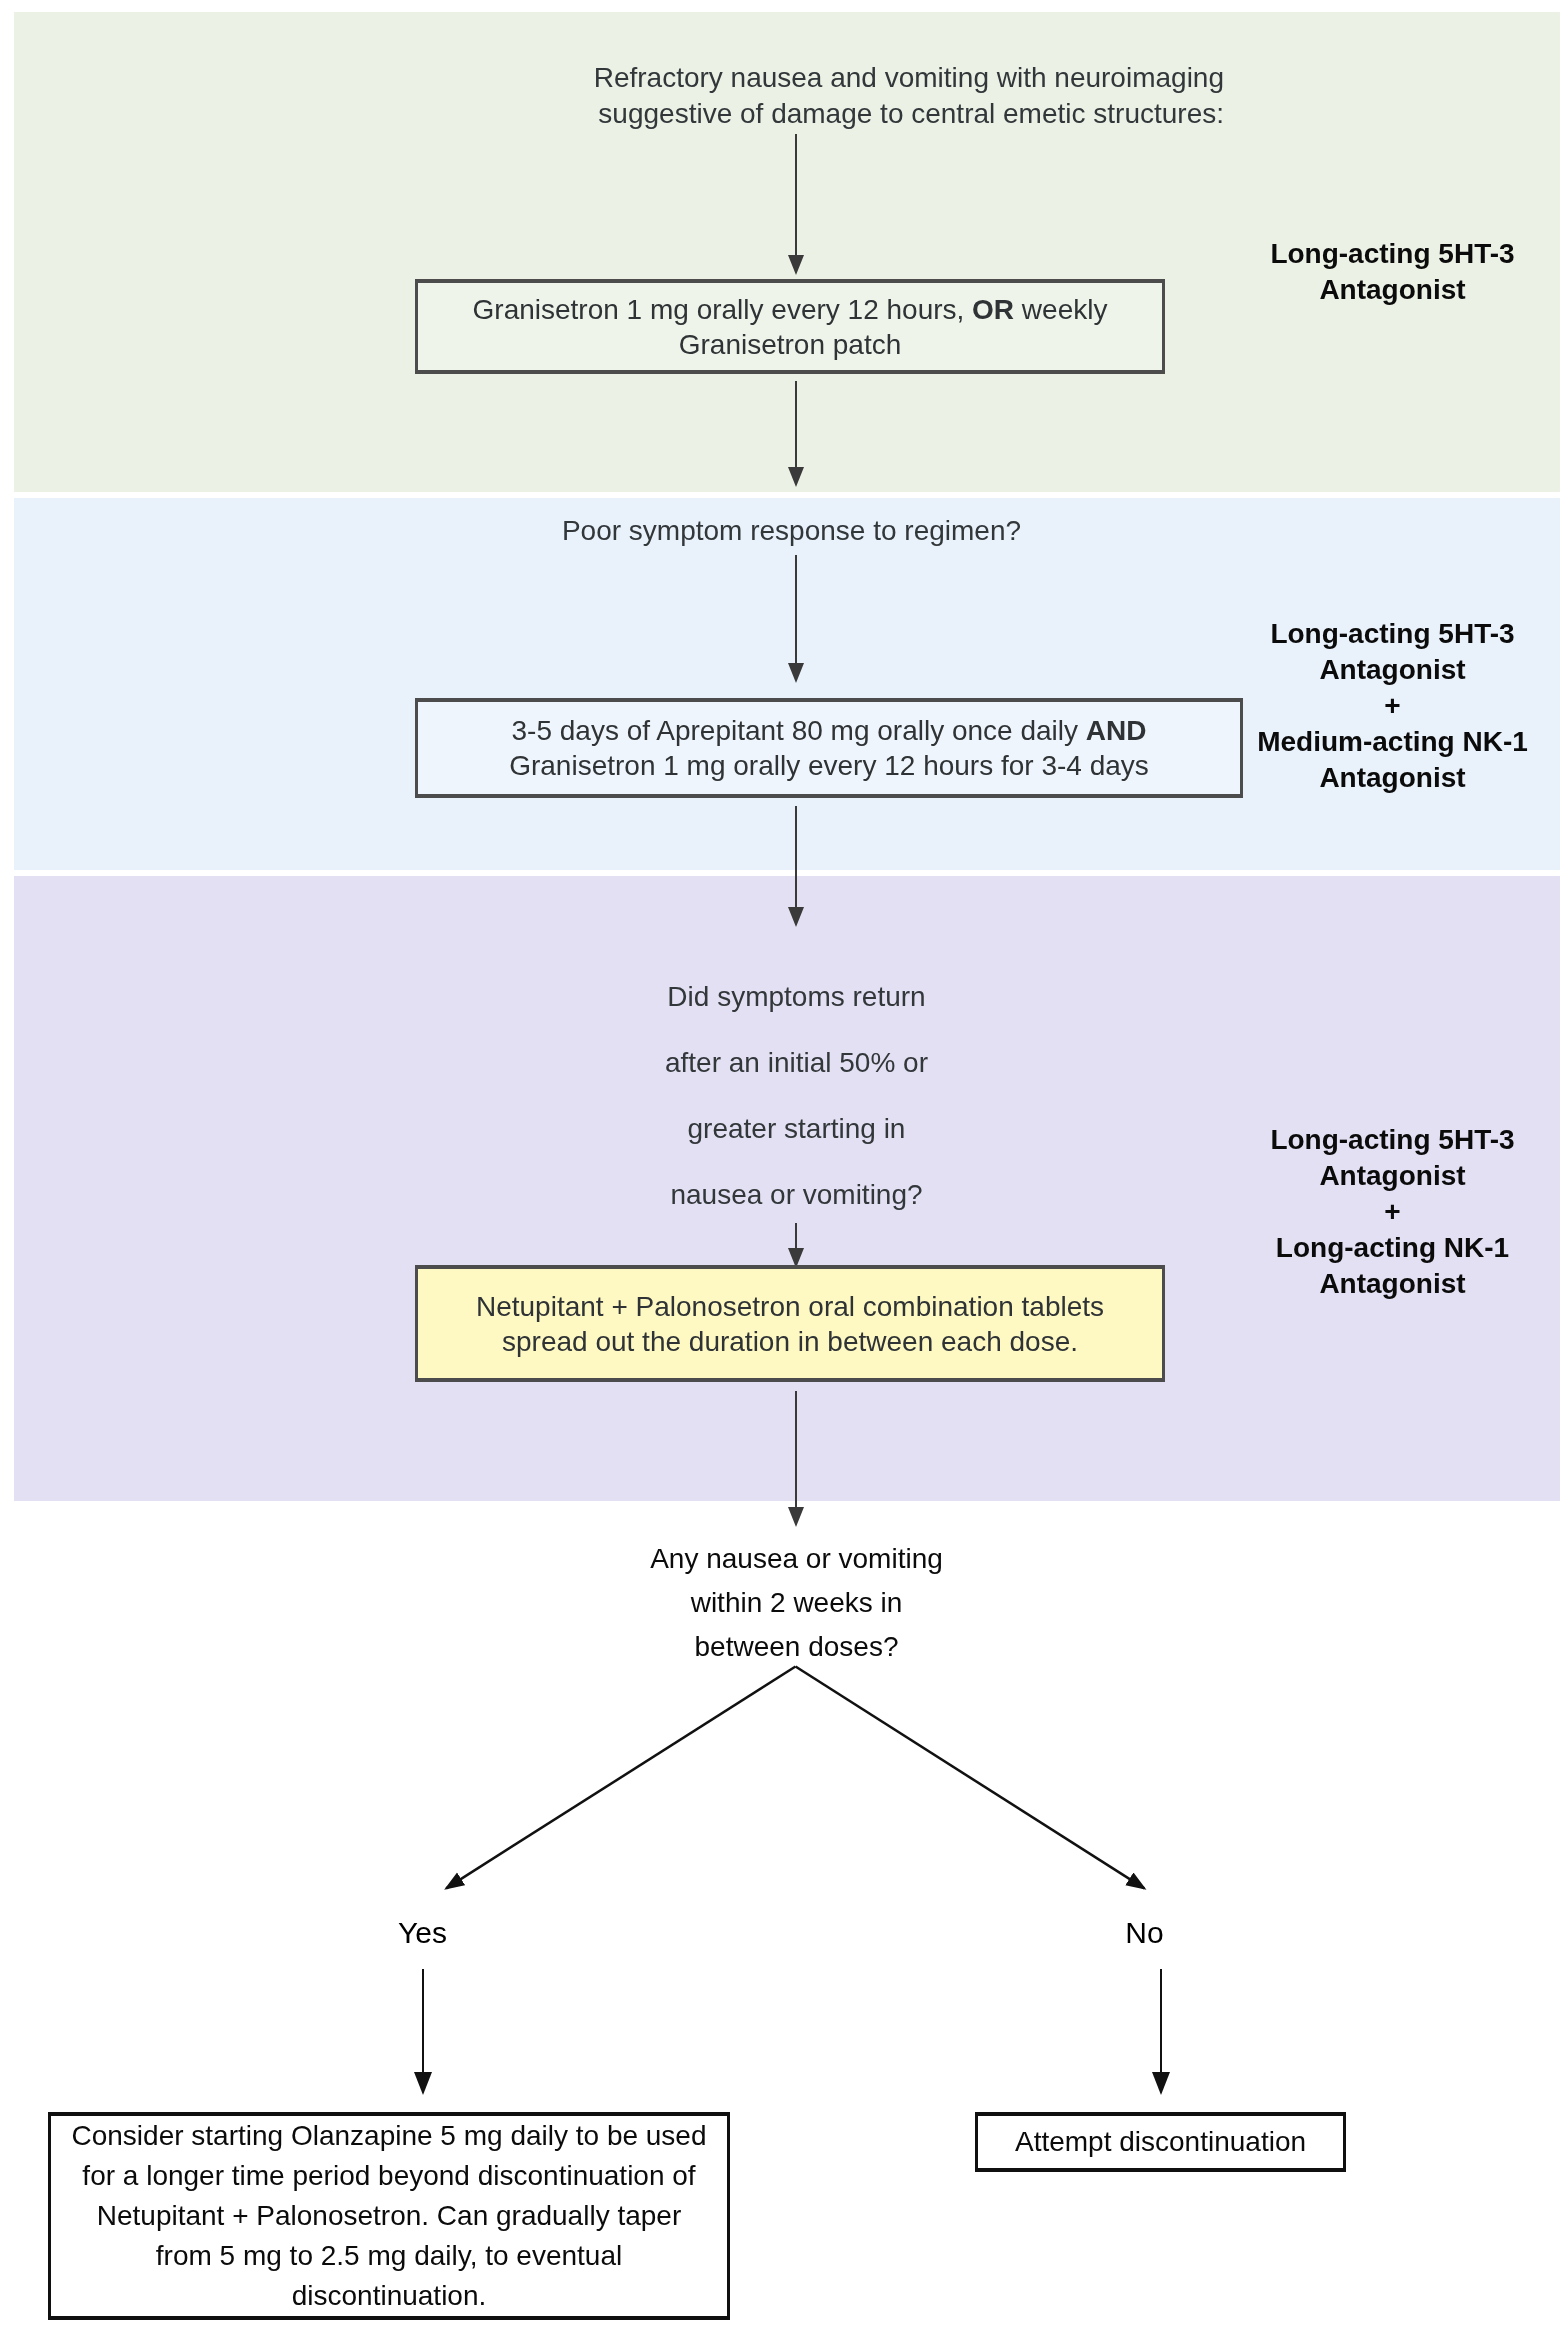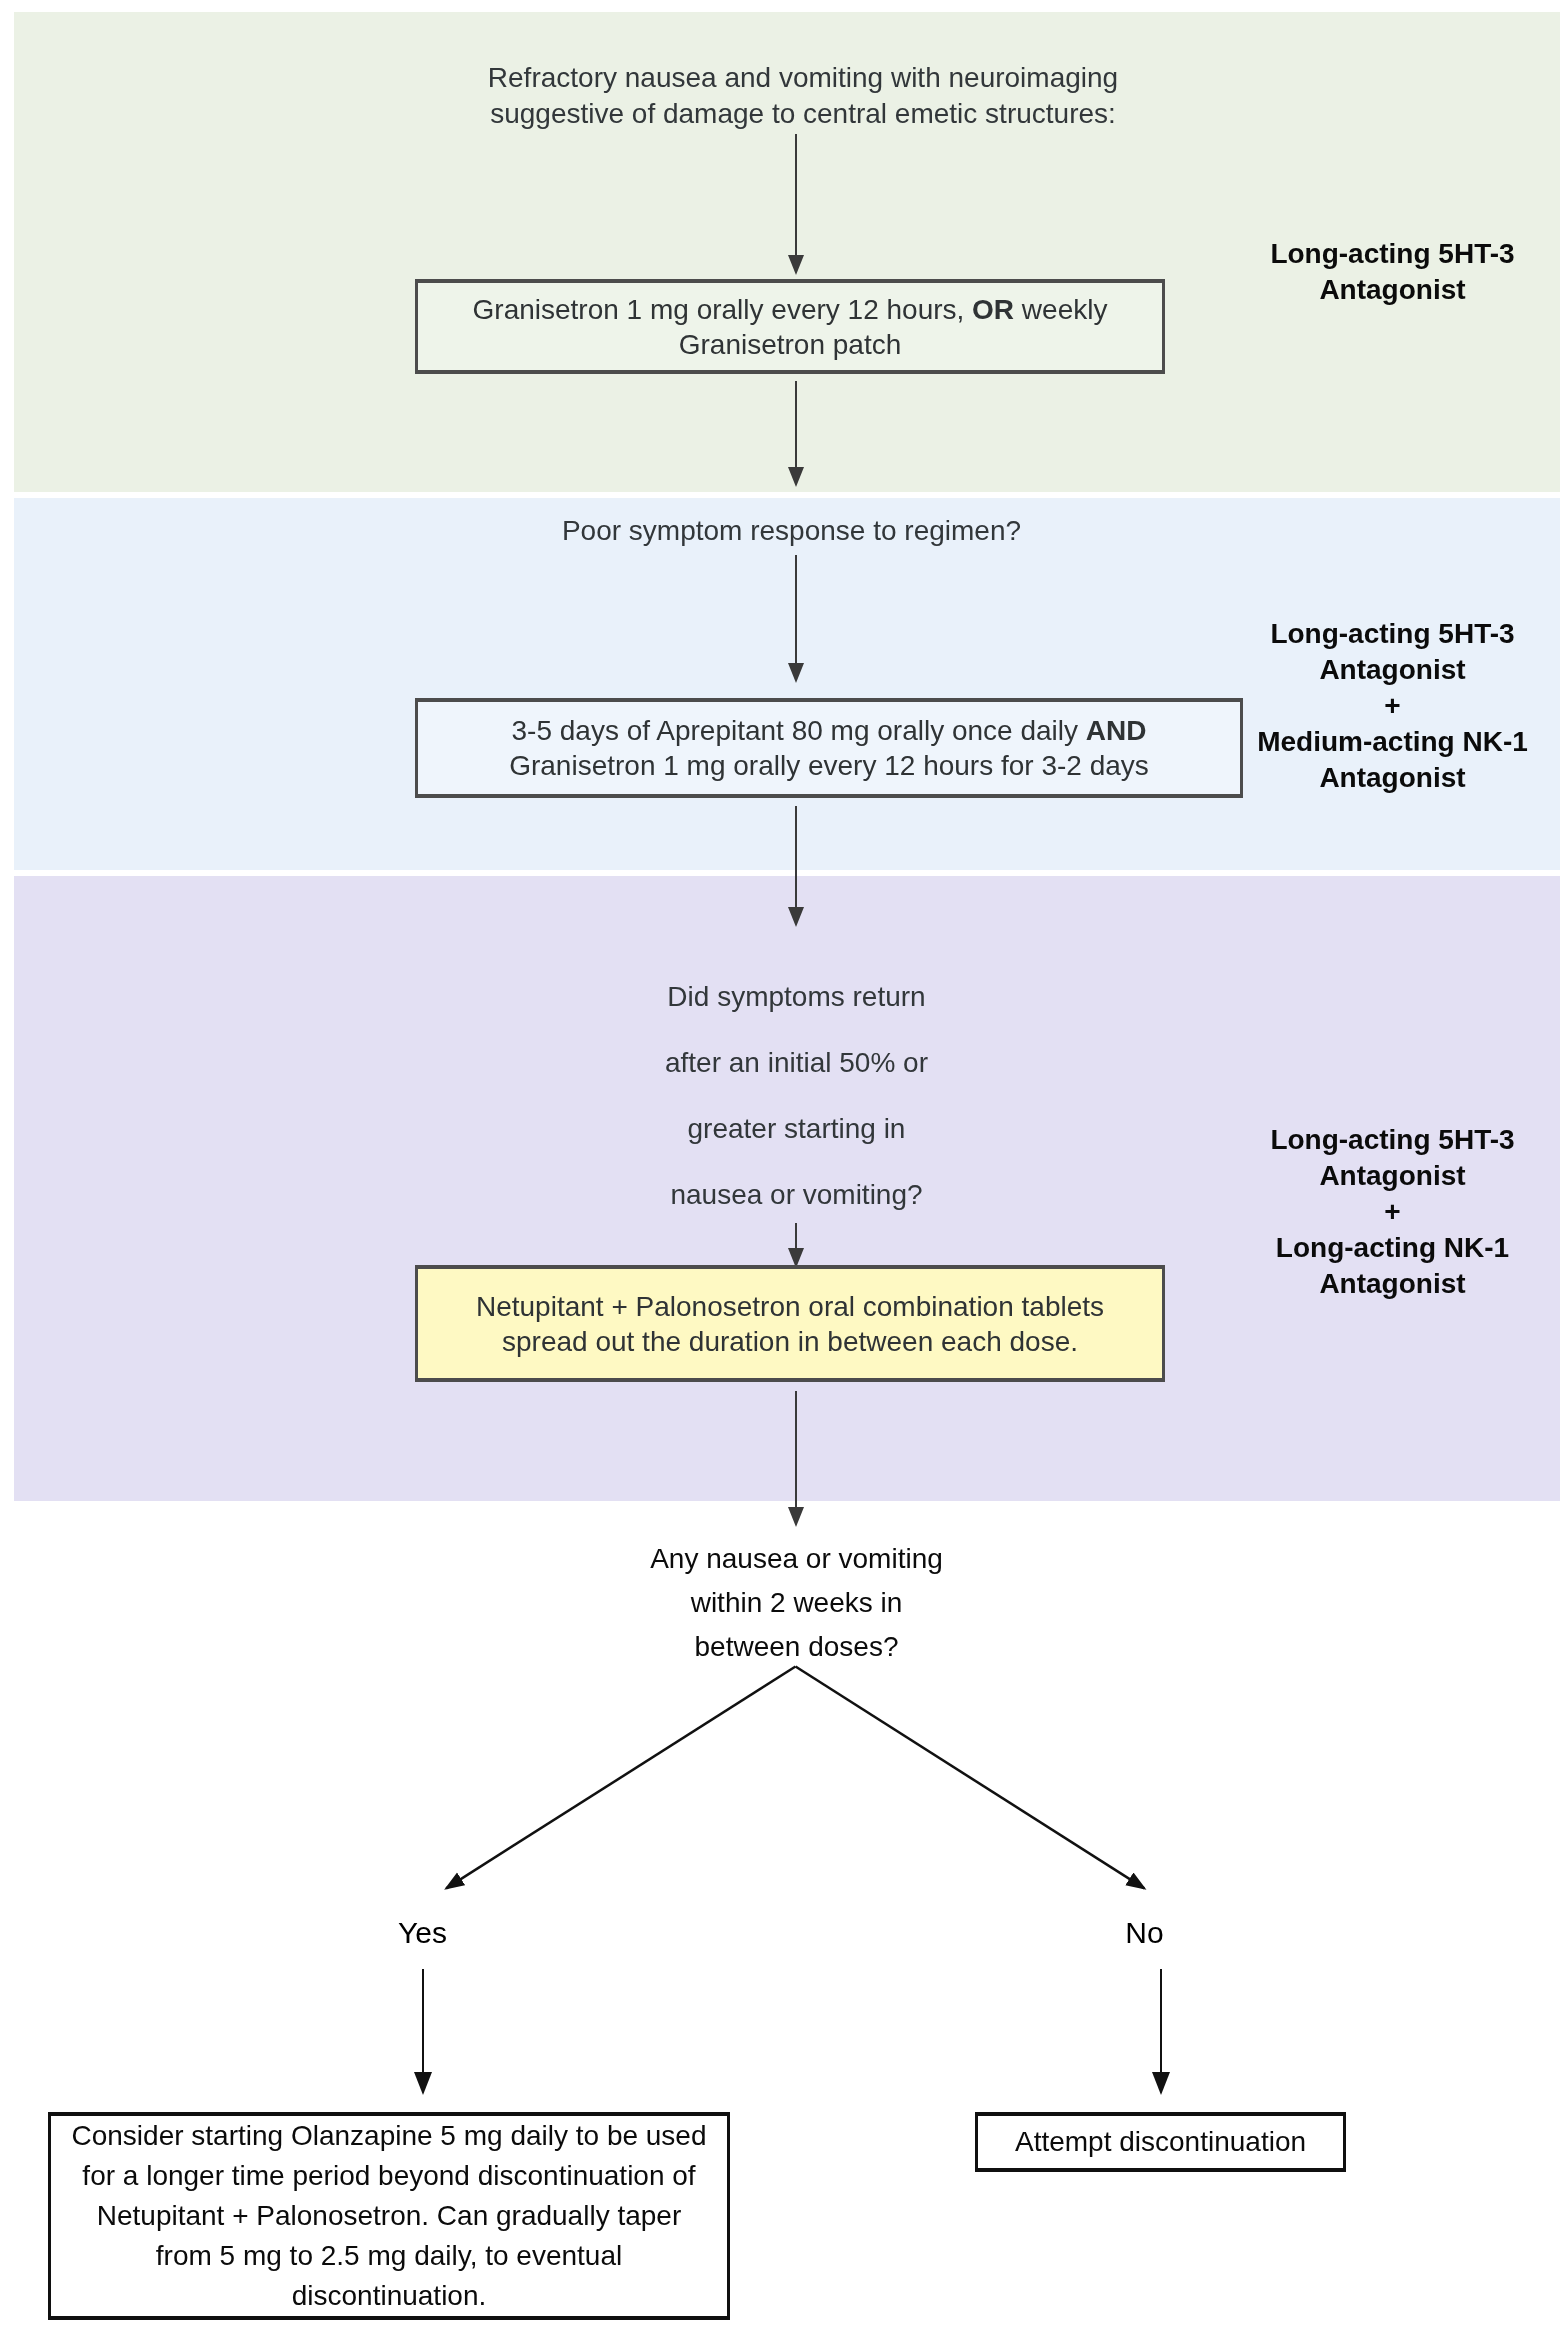--- a/index.html
+++ b/index.html
@@ -33,21 +33,21 @@
 </style>
 </head>
 <body>
 
 <div id="canvas">
 
   <div class="band" style="top:12px;height:480px;background:#ebf1e5;"></div>
   <div class="band" style="top:498px;height:372px;background:#e9f1fa;"></div>
   <div class="band" style="top:876px;height:625px;background:#e3e0f3;"></div>
 
-  <div class="q qline72" style="left:359px;top:60px;width:888px;">
+  <div class="q qline72" style="left:336px;top:60px;width:888px;text-align:right;">
     <div class="line">Refractory nausea and vomiting with neuroimaging</div>
     <div class="line">suggestive of damage to central emetic structures:</div>
   </div>
 
   <div class="varrow" style="left:786px;top:134px;">
     <div class="shaft" style="height:121px;"></div>
       <div class="head"></div>
   </div>
 
   <div class="tbox" style="left:415px;top:279px;width:750px;height:95px;background:#eef4ea;">
@@ -69,21 +69,21 @@
     <div class="line">Poor symptom response to regimen?</div>
   </div>
 
   <div class="varrow" style="left:786px;top:555px;">
     <div class="shaft" style="height:108px;"></div>
       <div class="head"></div>
   </div>
 
   <div class="tbox" style="left:415px;top:698px;width:828px;height:100px;background:#eff5fc;">
     <div class="line"><span>3-5 days of Aprepitant 80 mg orally once daily </span><b>AND</b></div>
-    <div class="line">Granisetron 1 mg orally every 12 hours for 3-2 days</div>
+    <div class="line">Granisetron 1 mg orally every 12 hours for 3-4 days</div>
   </div>
 
   <div class="rlabel" style="top:616px;">
     <div class="line">Long-acting 5HT-3</div>
     <div class="line">Antagonist</div>
     <div class="line">+</div>
     <div class="line">Medium-acting NK-1</div>
     <div class="line">Antagonist</div>
   </div>
 

